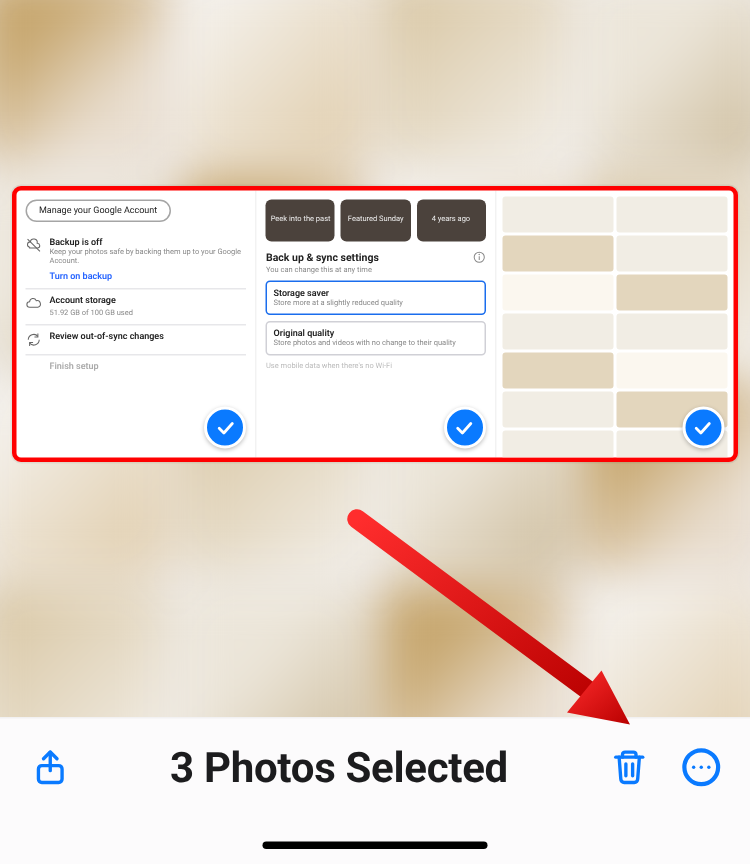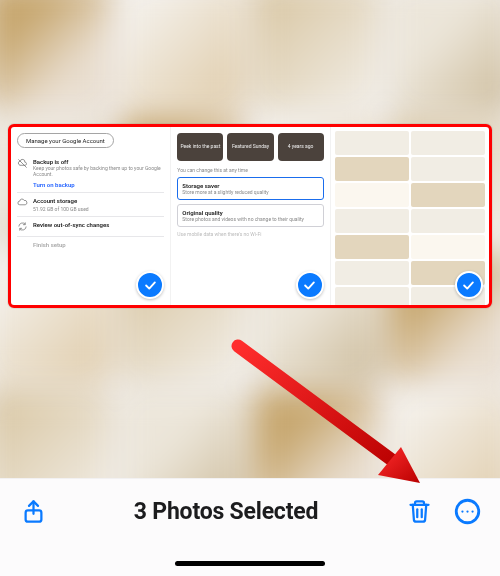--- a/index.html
+++ b/index.html
@@ -66,21 +66,21 @@
     .check svg { width: 15px; height: 15px; stroke: #fff; fill: none; stroke-width: 3; stroke-linecap: round; stroke-linejoin: round; }
 
     
     .toolbar {
       position: absolute; left: 0; right: 0; bottom: 0;
       background: #fcfbfc;
       padding: 15px 16px 48px 16px;
       border-top: 1px solid rgba(0,0,0,.04);
     }
     .tb-row { display: flex; align-items: center; gap: 14px; }
-    .tb-title { flex: 1; text-align: center; font-weight: 700; font-size: 23px; color: #1c1c1e; letter-spacing: -0.2px; }
+    .tb-title { flex: 1; text-align: center; font-weight: 700; font-size: 28px; color: #1c1c1e; letter-spacing: -0.2px; }
     .tb-btn { width: 34px; height: 34px; display: grid; place-items: center; color: #0a7aff; border-radius: 8px; }
     .tb-btn svg { width: 27px; height: 27px; stroke: currentColor; fill: none; stroke-width: 2; stroke-linecap: round; stroke-linejoin: round; }
     .tb-btn.more svg { stroke-width: 2.5; }
     .home-indicator { position: absolute; left: 50%; bottom: 10px; transform: translateX(-50%); width: 150px; height: 5px; background: #000; border-radius: 3px; }
 
     
     .arrow { position: absolute; left: 0; top: 0; width: 500px; height: 576px; pointer-events: none; }
   </style>
 </head>
 <body>
@@ -162,20 +162,28 @@
         </svg>
     </span>
   </div>
 
   <div class="thumb">
     <div class="t2-hdr">
       <div class="t2-tab">Peek into the past</div>
       <div class="t2-tab">Featured Sunday</div>
       <div class="t2-tab">4 years ago</div>
     </div>
+    <div class="t2-h">
+      <span>Back up &amp; sync settings</span>
+      <svg viewBox="0 0 24 24">
+          <circle cx="12" cy="12" r="9"></circle>
+          <line x1="12" y1="10" x2="12" y2="17"></line>
+          <circle cx="12" cy="7" r="0.5" fill="#888"></circle>
+        </svg>
+    </div>
     <div class="t2-cs">You can change this at any time</div>
 
     <div class="t2-card">
       <div class="t2-ct">Storage saver</div>
       <div class="t2-cs">Store more at a slightly reduced quality</div>
     </div>
     <div class="t2-card light">
       <div class="t2-ct">Original quality</div>
       <div class="t2-cs">Store photos and videos with no change to their quality</div>
     </div>

